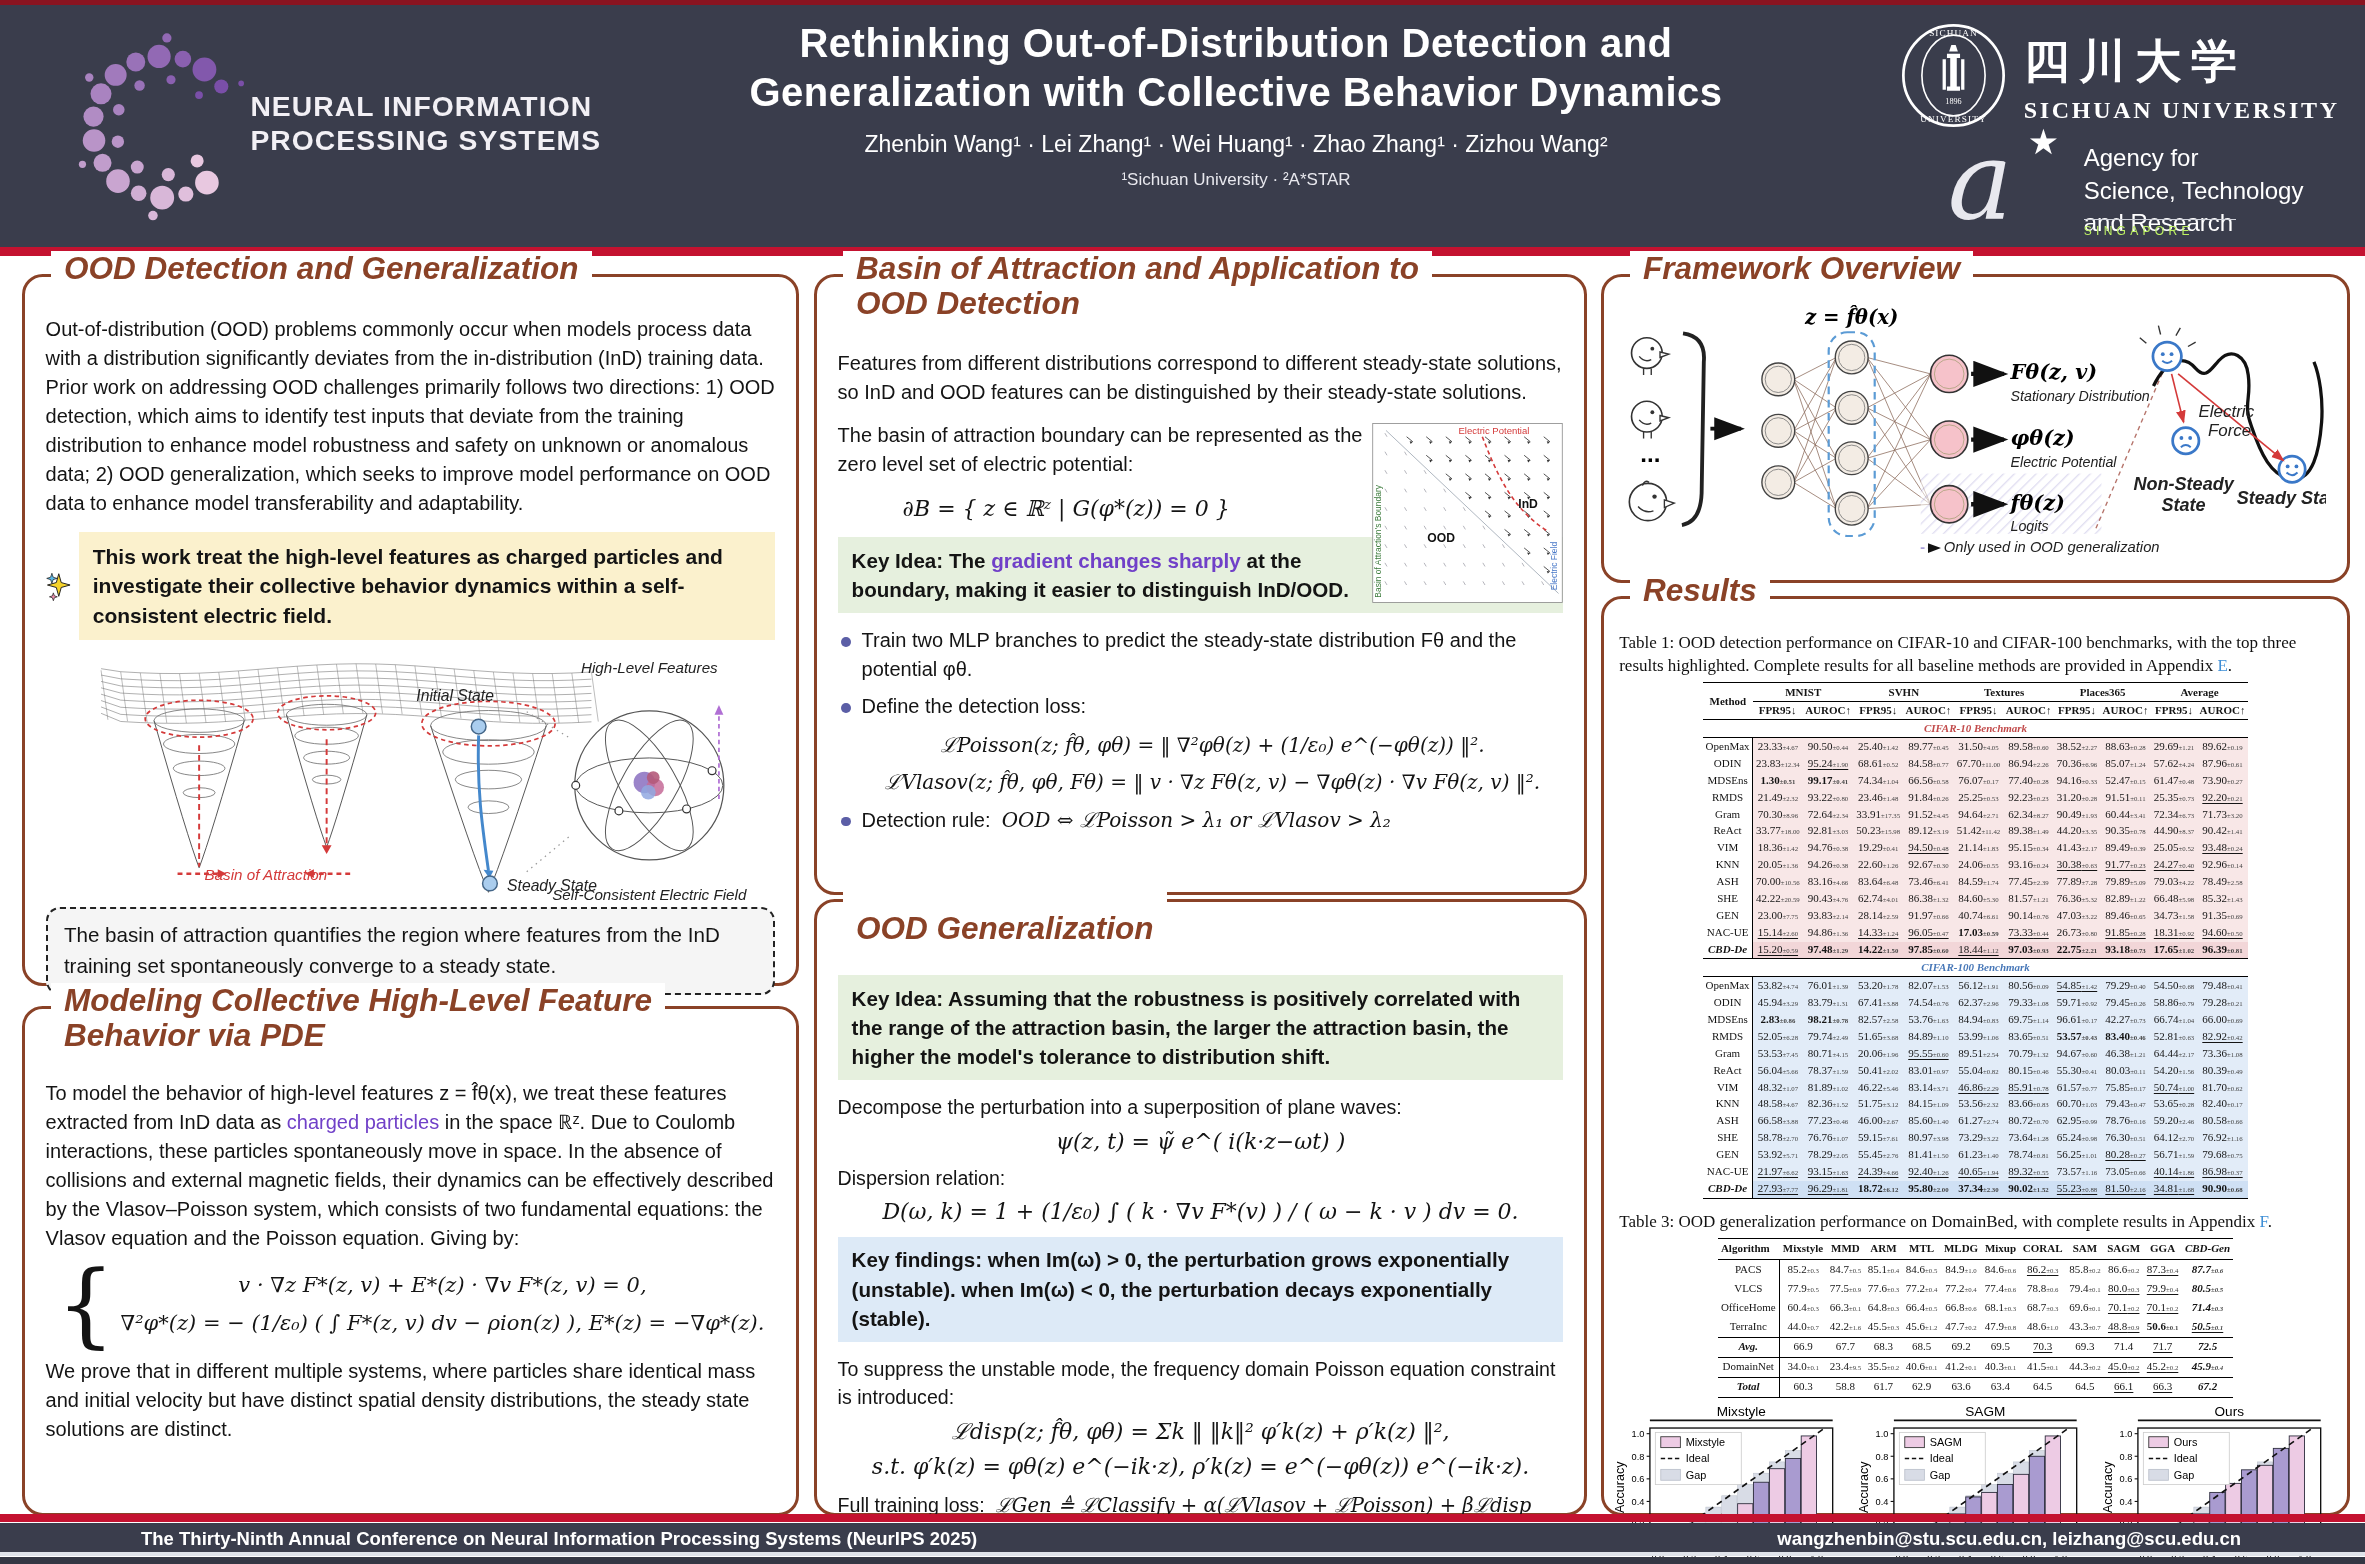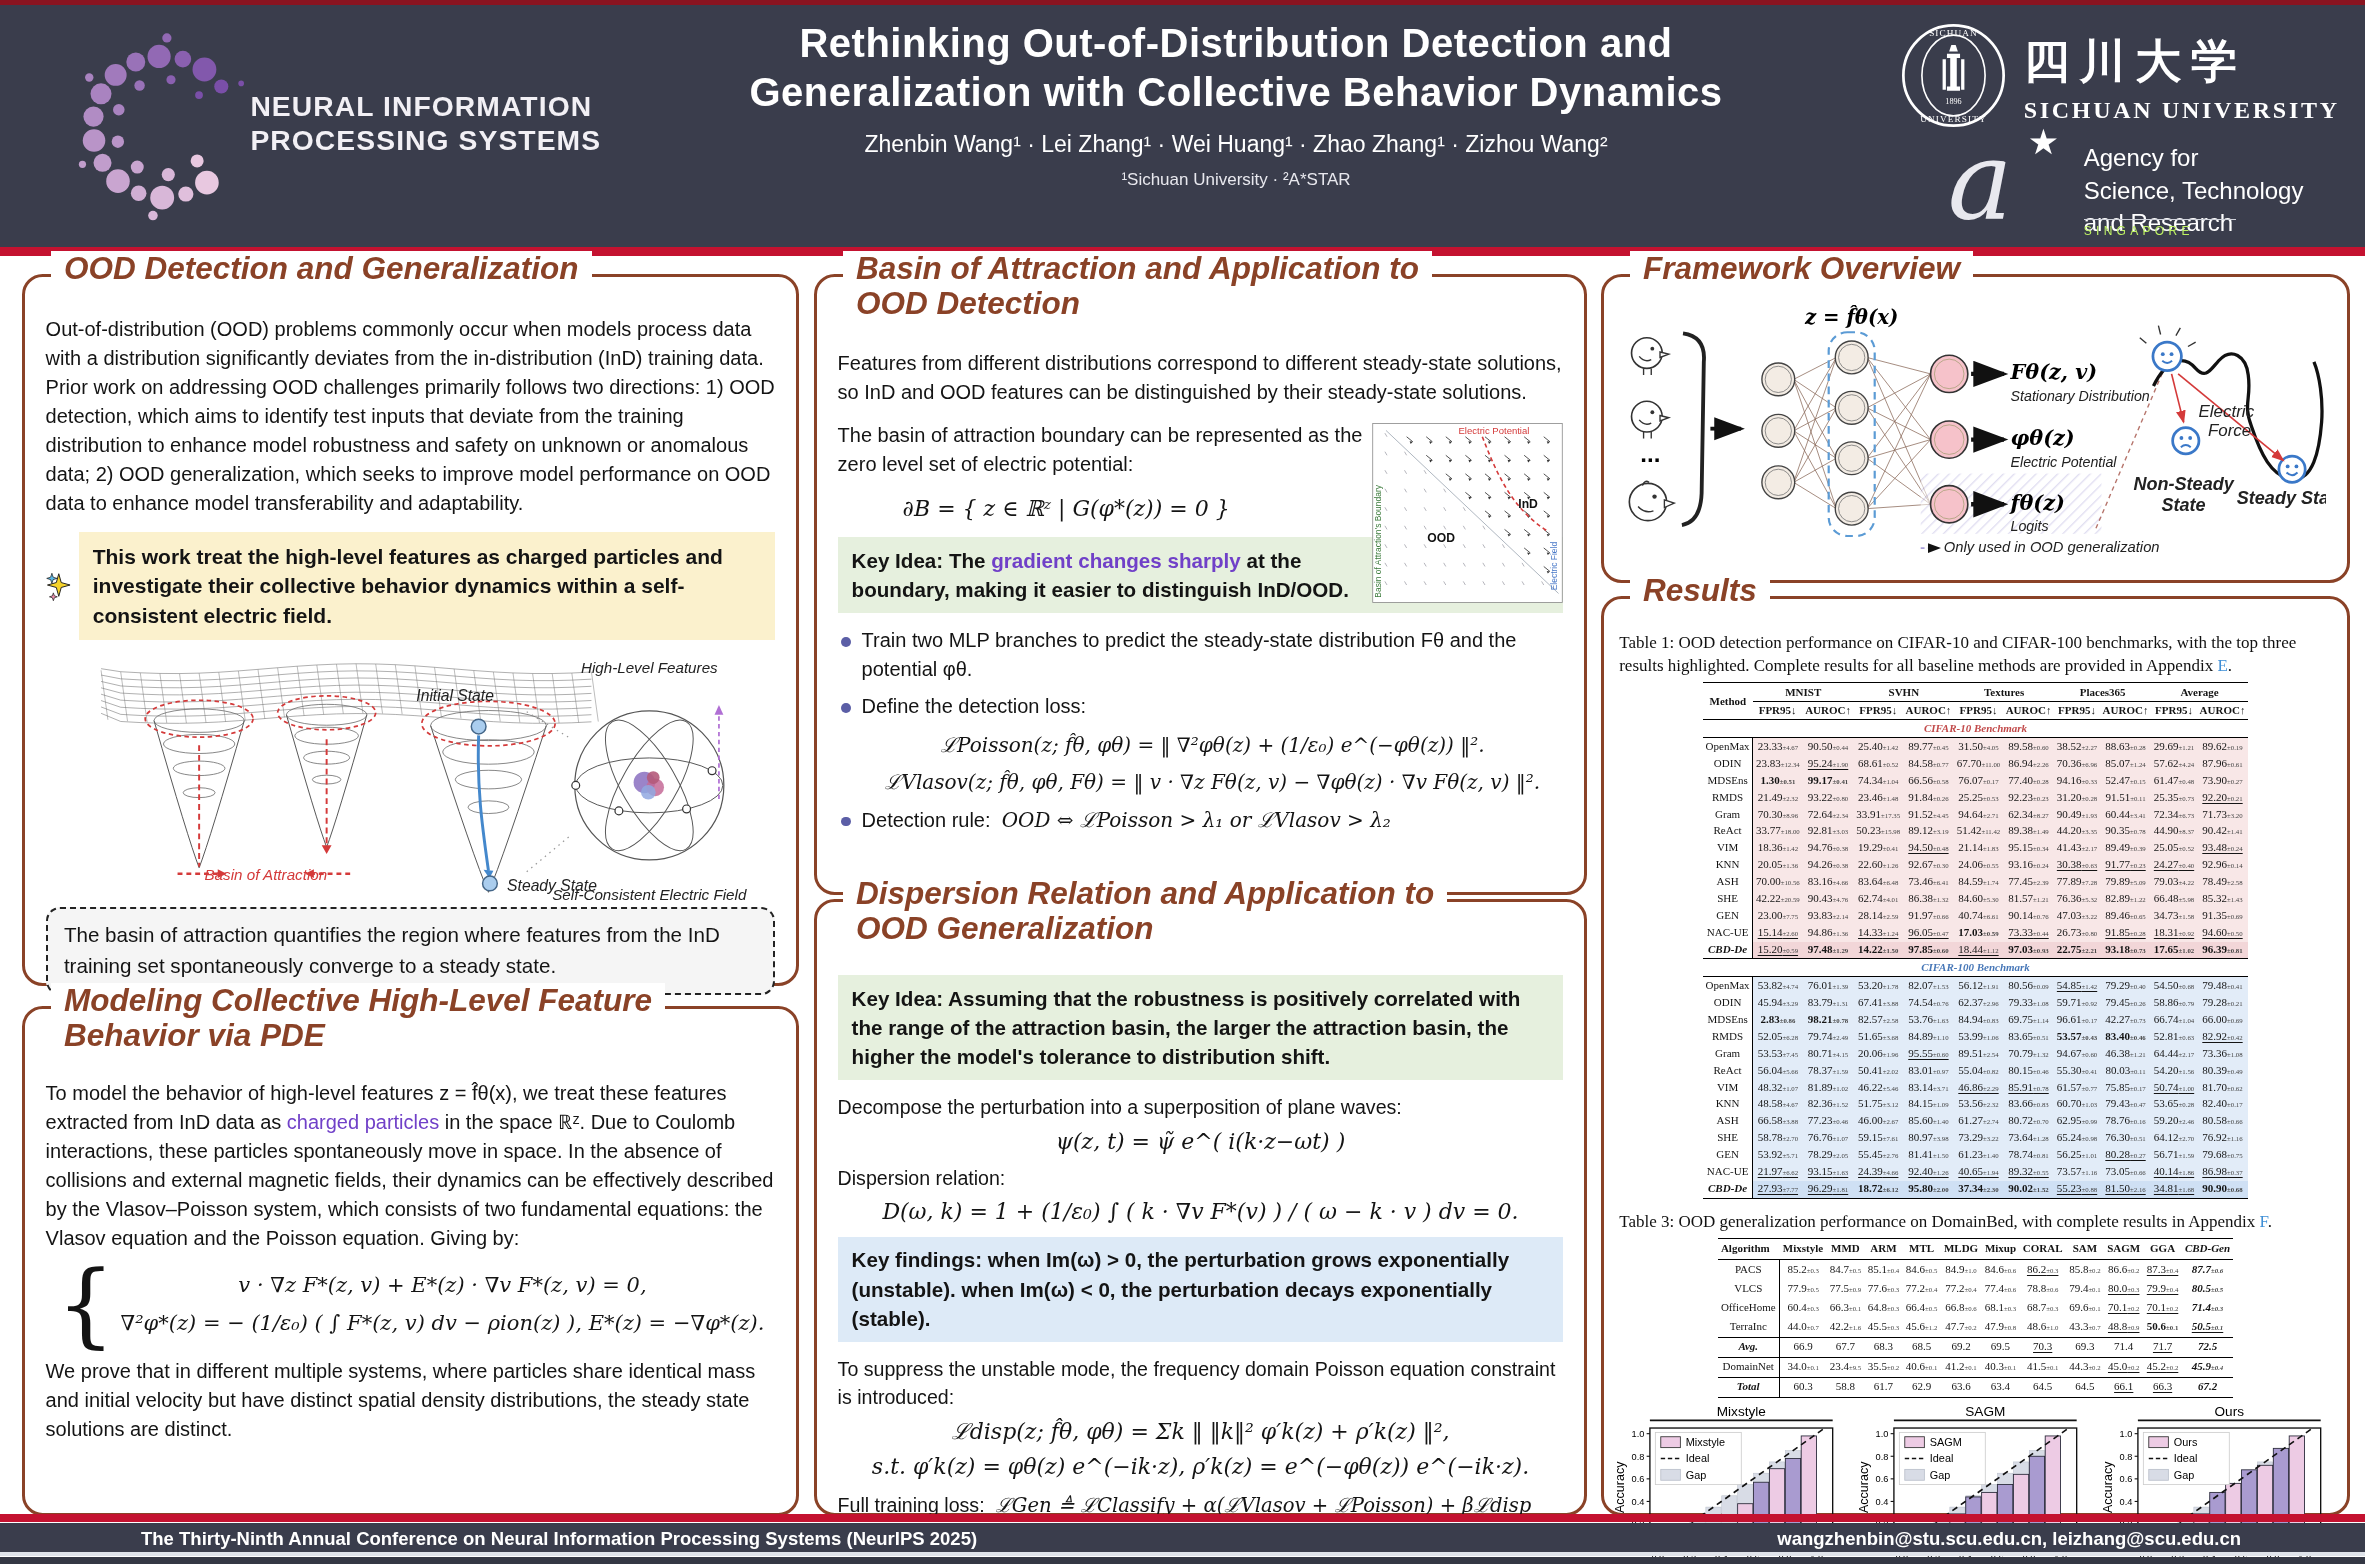--- a/index.html
+++ b/index.html
@@ -420,21 +420,21 @@
         <li><span>Define the detection loss:</span>
           <div class="eq" style="font-size:20px;margin:9.8px 0 7.6px 0;">ℒPoisson(z; f̂θ, φθ) = ‖ ∇²φθ(z) + (1/ε₀) e^(−φθ(z)) ‖².</div>
           <div class="eq" style="font-size:20px;margin:4.3px 0 5.4px 0;">ℒVlasov(z; f̂θ, φθ, Fθ) = ‖ v · ∇z Fθ(z, v) − ∇φθ(z) · ∇v Fθ(z, v) ‖².</div>
         </li>
         <li><span>Detection rule:</span>&nbsp; <span style="font-family:'DejaVu Serif',serif;font-style:italic;">OOD ⇔ ℒPoisson &gt; λ₁  or  ℒVlasov &gt; λ₂</span></li>
       </ul>
     </div>
   </section>
 
   <section class="panel" style="left:814px;top:899px;width:767px;height:611px;">
-    <div class="panel-title"><span>Dispersion Relation and Application to</span><br><span>OOD Generalization</span></div>
+    <div class="panel-title"><br><span>OOD Generalization</span></div>
     <div class="pbody" style="padding-top:71px;font-size:19.6px;">
       <div class="kbox">Key Idea: Assuming that the robustness is positively correlated with the range of the attraction basin, the larger the attraction basin, the higher the model's tolerance to distribution shift.</div>
       <p class="para" style="margin-bottom:4.3px;">Decompose the perturbation into a superposition of plane waves:</p>
       <div class="eq" style="margin:3.3px 0 6.5px 0;">ψ(z, t) = ψ̃ e^( i(k·z−ωt) )</div>
       <p class="para" style="margin-bottom:3.3px;">Dispersion relation:</p>
       <div class="eq" style="margin:3.3px 0 8.7px 0;">D(ω, k) = 1 + (1/ε₀) ∫ ( k · ∇v F*(v) ) / ( ω − k · v ) dv = 0.</div>
       <div class="kbox blue">Key findings: when Im(ω) &gt; 0, the perturbation grows exponentially (unstable). when Im(ω) &lt; 0, the perturbation decays exponentially (stable).</div>
       <p class="para" style="margin-bottom:4.3px;">To suppress the unstable mode, the frequency domain Poisson equation constraint is introduced:</p>
       <div class="eq" style="margin:4.3px 0 3.3px 0;">ℒdisp(z; f̂θ, φθ) = Σk ‖ ‖k‖² φ′k(z) + ρ′k(z) ‖²,</div>
       <div class="eq" style="margin:2.2px 0 7.6px 0;">s.t.   φ′k(z) = φθ(z) e^(−ik·z),   ρ′k(z) = e^(−φθ(z)) e^(−ik·z).</div>

